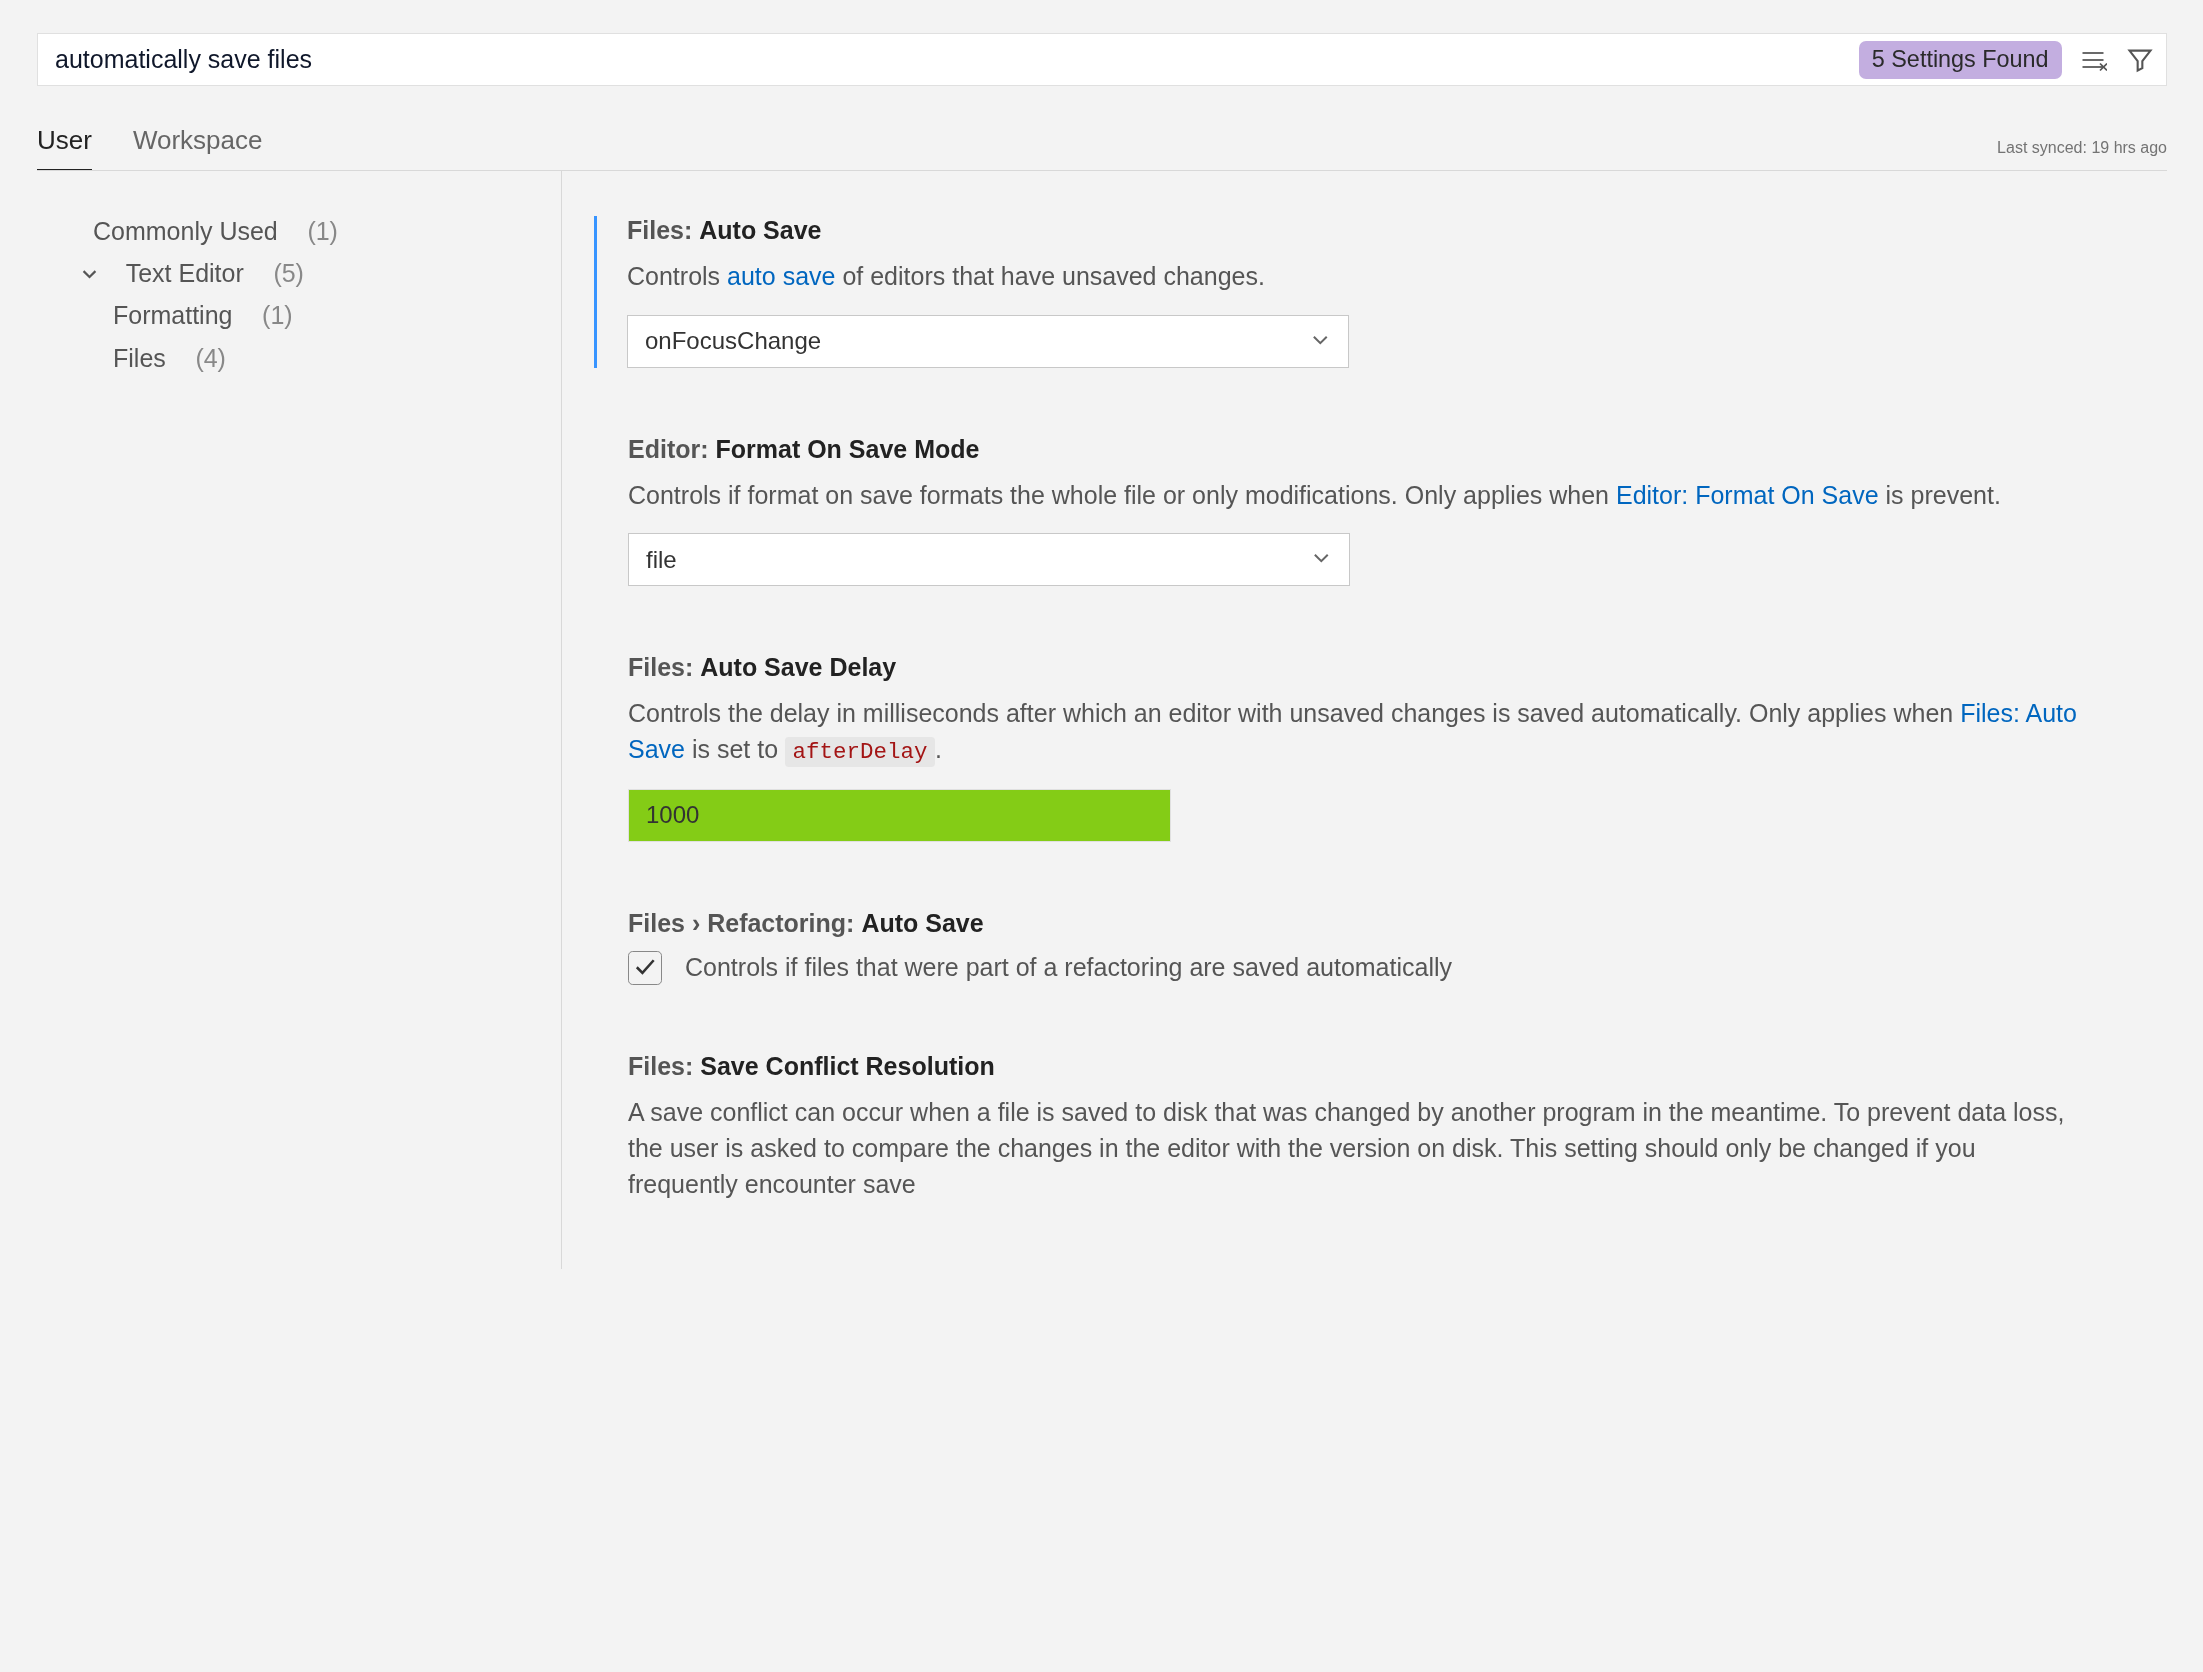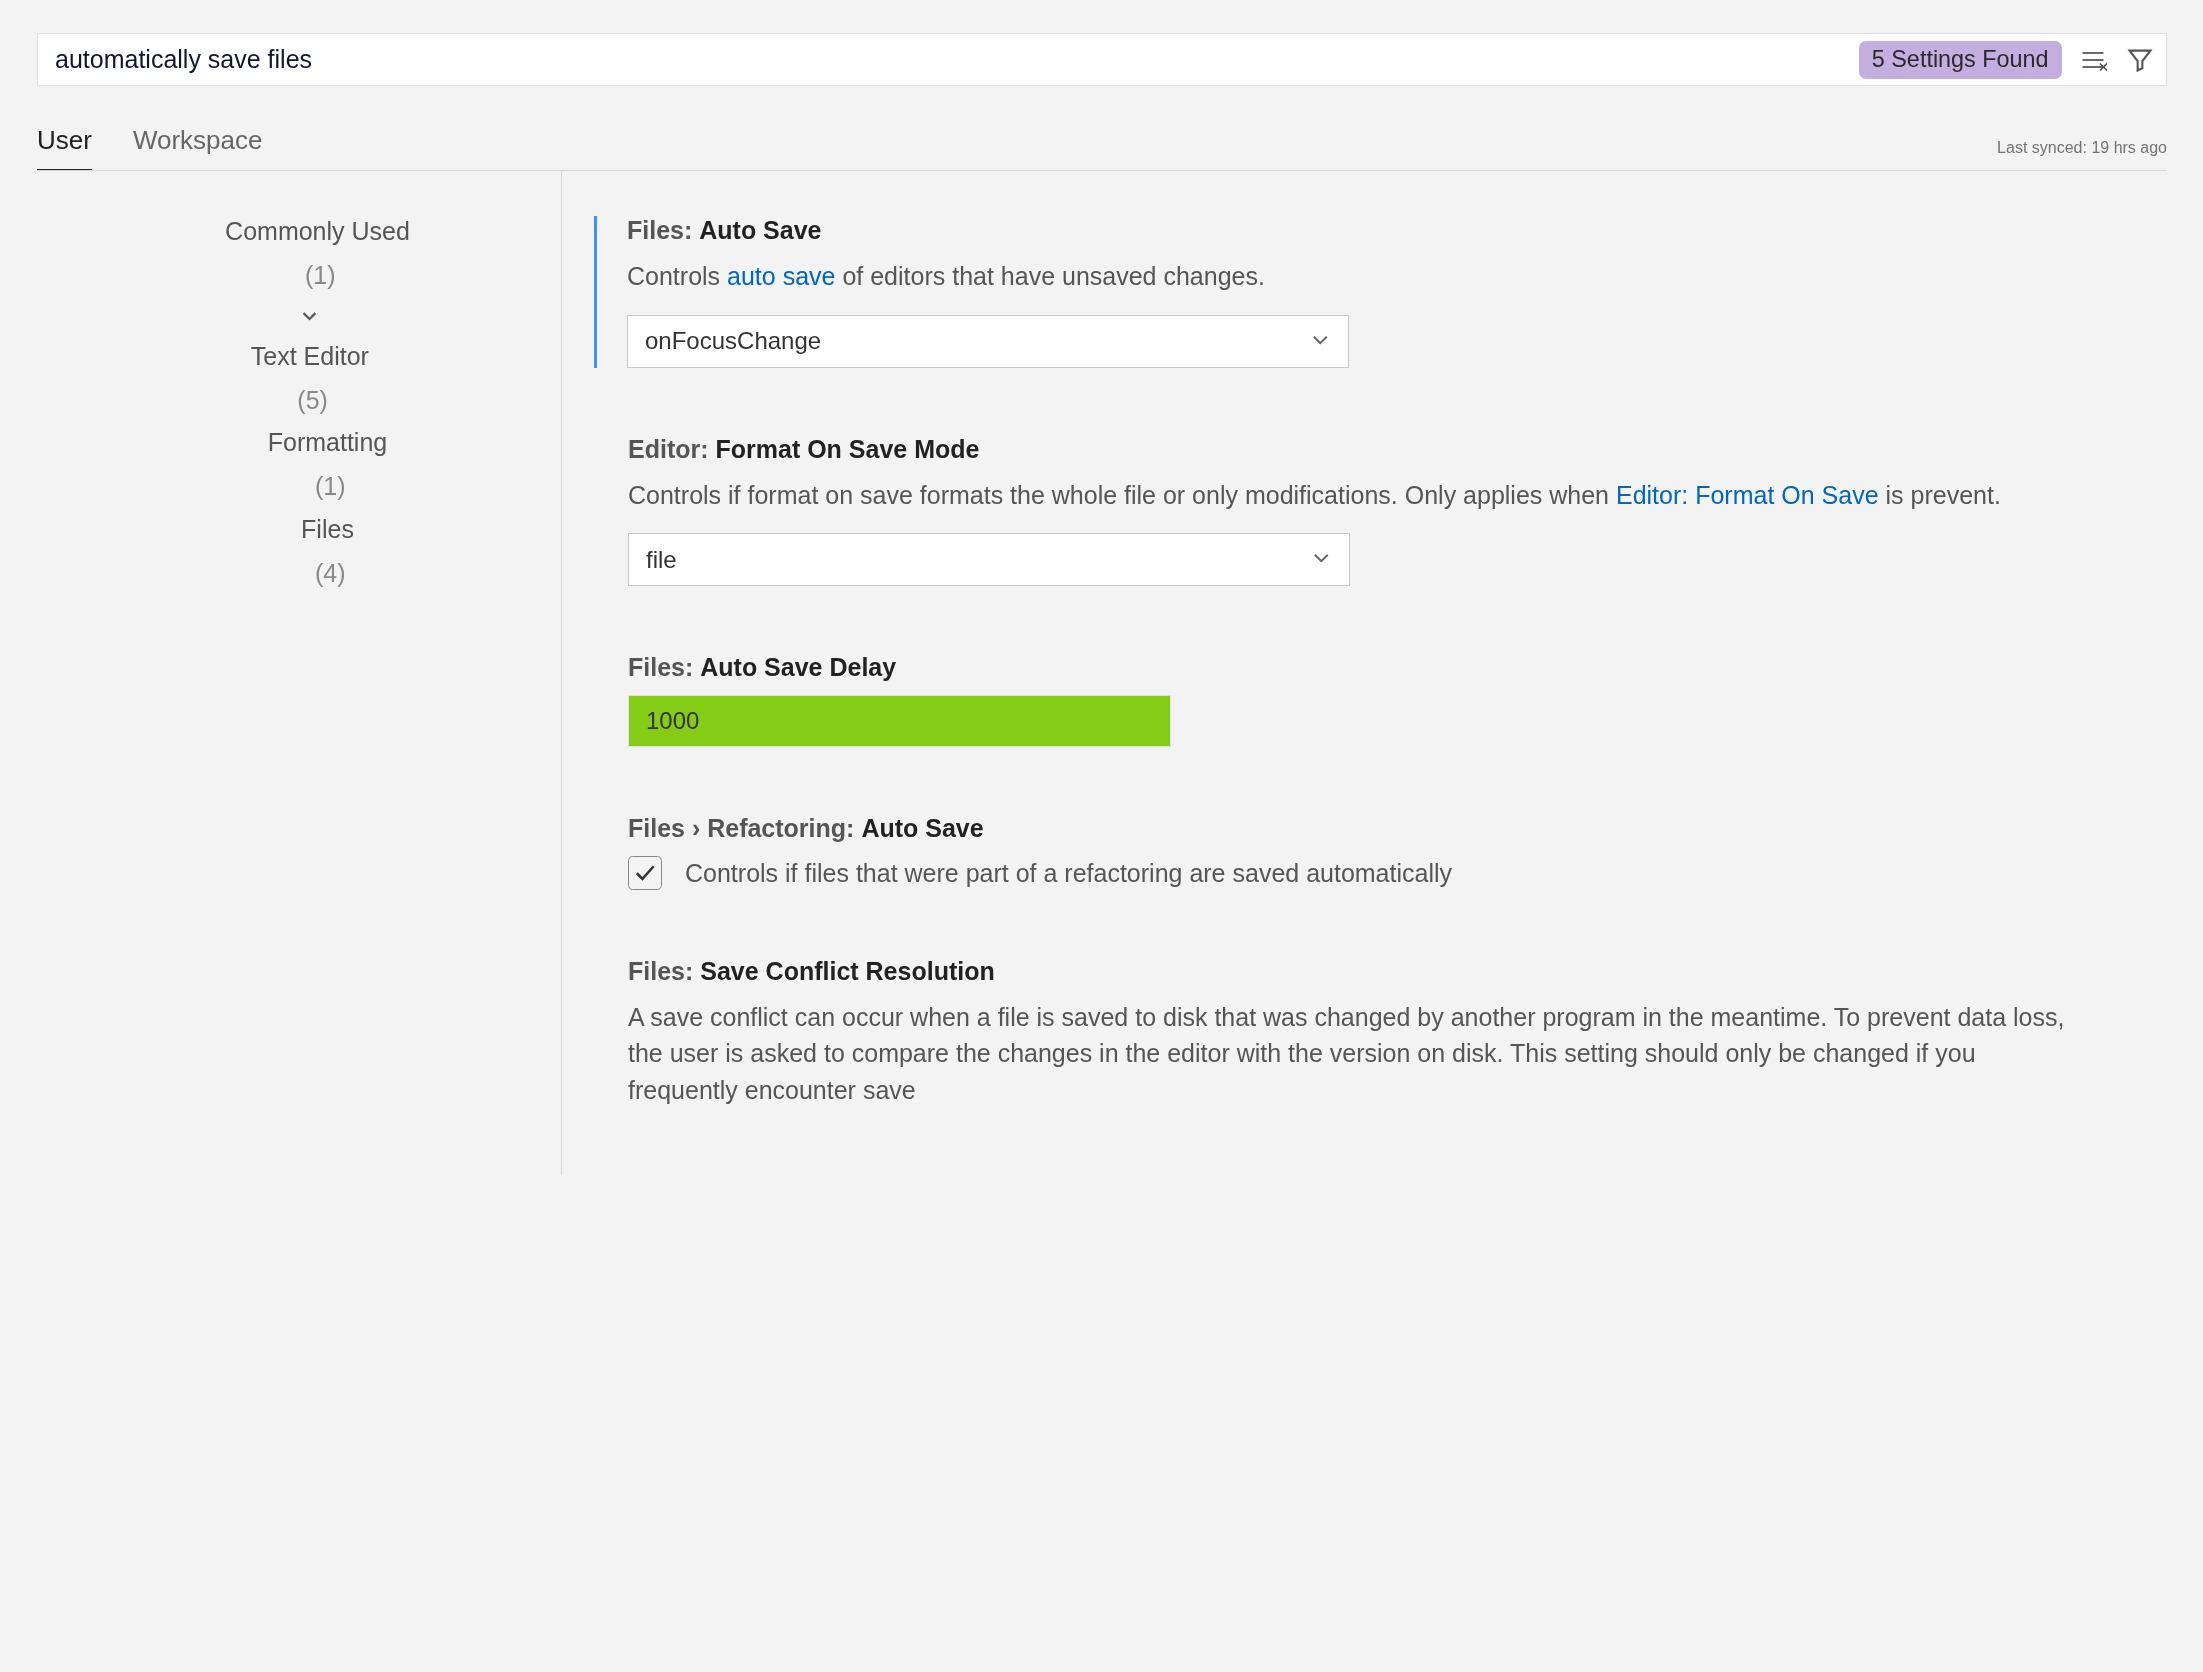--- a/index.html
+++ b/index.html
@@ -94,26 +94,25 @@
     height: calc(100% - 215px);
   }
   .sidebar {
     width: 525px;
     padding: 39px 19px 0 37px;
     border-right: 1.9px solid #d8d8d8;
   }
   .sidebar-item {
     display: flex;
     align-items: center;
-    gap: 15px;
+    gap: 24px;
     padding: 6.6px 0;
     font-size: 25px;
     color: #555;
     cursor: pointer;
-    flex-direction: column;
   }
   .sidebar-item.root {
     padding-left: 3.7px;
   }
   .sidebar-item .chev {
     width: 24px;
     height: 24px;
     display: inline-flex;
     align-items: center;
     justify-content: center;
@@ -323,20 +322,23 @@
                 </svg>
             </span>
           </div>
         </div>
       </div>
 
       <div class="setting-block">
         <div class="setting-title">
           <span class="setting-prefix">Files: </span><span class="setting-name">Auto Save Delay</span>
         </div>
+        <div class="setting-desc">
+          <span>Controls the delay in milliseconds after which an editor with unsaved changes is saved automatically. Only applies when </span><span class="link">Files: Auto Save</span><span> is set to </span><span class="code-inline">afterDelay</span><span>.</span>
+        </div>
         <input class="text-input" type="text" value="1000" style="">
       </div>
 
       <div class="setting-block">
         <div class="setting-title">
           <span class="setting-prefix">Files › Refactoring: </span><span class="setting-name">Auto Save</span>
         </div>
         <div class="checkbox-row">
           <span class="checkbox">
             <svg viewBox="0 0 16 16" fill="none" stroke="currentColor" stroke-width="1.8">

